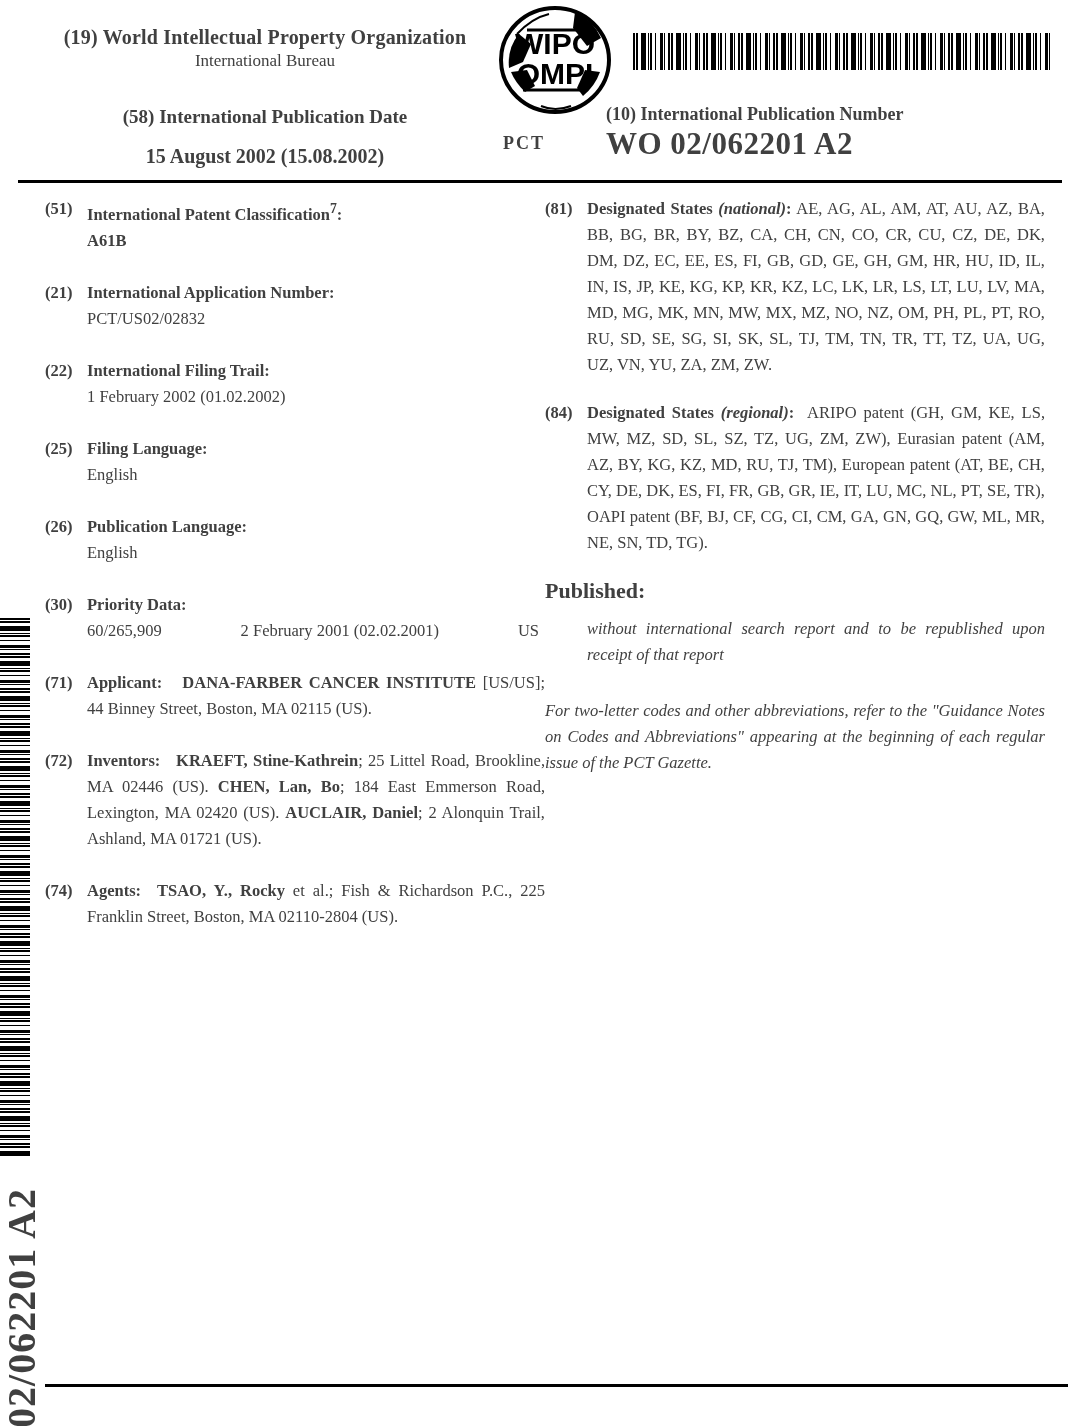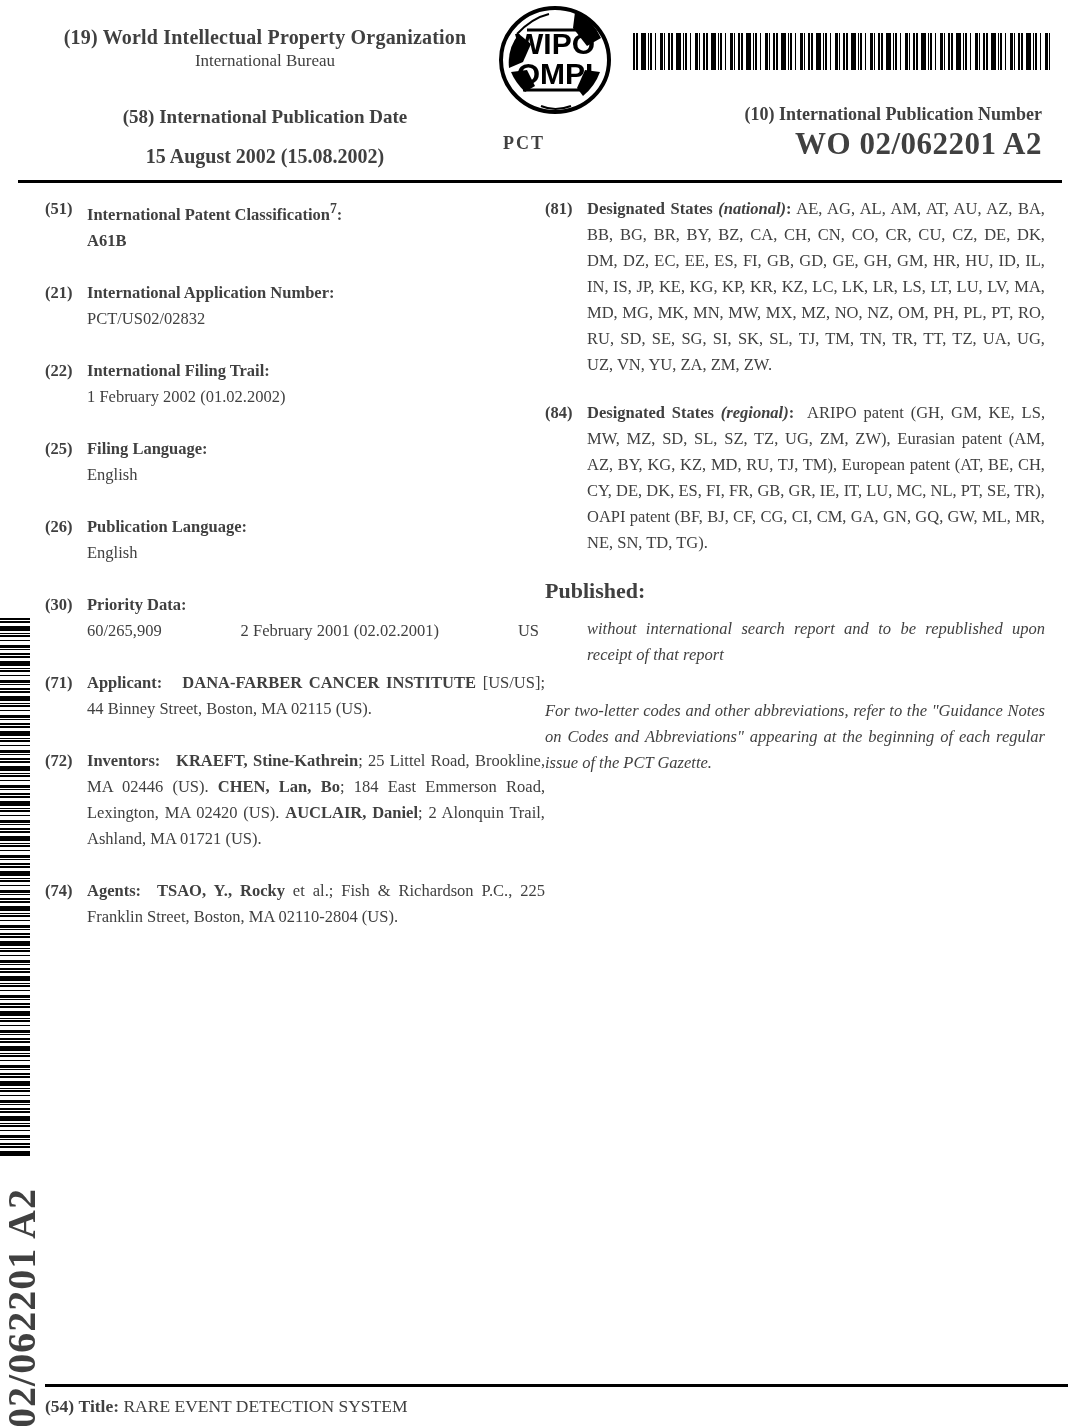--- a/index.html
+++ b/index.html
@@ -26,21 +26,21 @@
   .pct{position:absolute;left:503px;top:133px;font-size:18px;font-weight:bold;letter-spacing:2px;}
   .logo{position:absolute;left:497px;top:4px;}
   .barcode-top{
     position:absolute;left:633px;top:33px;width:419px;height:37px;
     background:repeating-linear-gradient(to right,
       #000 0 2px,#fff 2px 3px,#000 3px 5px,#fff 5px 8px,
       #000 8px 13px,#fff 13px 15px,#000 15px 16px,#fff 16px 17px,
       #000 17px 19px,#fff 19px 22px,#000 22px 23px,#fff 23px 27px,
       #000 27px 30px,#fff 30px 31px,#000 31px 32px,#fff 32px 35px);
   }
-  .pubnum-block{position:absolute;left:640px;top:104px;width:402px;text-align:right;}
+  .pubnum-block{position:absolute;left:606px;top:104px;width:402px;text-align:left;}
   .pubnum-label{font-size:18px;font-weight:bold;}
   .pubnum-value{font-size:31px;font-weight:bold;margin-top:1px;letter-spacing:.5px;}
   .rule-top{position:absolute;left:18px;top:180px;width:1044px;height:3px;background:#000;}
 
   
   .body-cols{position:absolute;left:45px;top:196px;width:1023px;display:flex;font-size:16.5px;line-height:26px;}
   .col{width:500px;}
   .field{display:flex;margin-bottom:26px;}
   .fnum{flex:0 0 42px;font-weight:bold;}
   .fbody{flex:1;min-width:0;text-align:justify;}
@@ -218,24 +218,19 @@
         <div class="pub-label">Published:</div>
         <div class="pub-note">without international search report and to be republished upon receipt of that report</div>
       </div>
 
       <div class="gazette-note">For two-letter codes and other abbreviations, refer to the "Guidance Notes on Codes and Abbreviations" appearing at the beginning of each regular issue of the PCT Gazette.</div>
 
     </div>
   </div>
 
   <div class="rule-bottom"></div>
-  <div class="title-line">
-    <span class="b">(54)</span>
-    <span class="b">Title:</span>
-    <span>RARE EVENT DETECTION SYSTEM</span>
-  </div>
 
   <div class="barcode-left"></div>
   <div class="side-pubnum">
     <span>WO 02/062201  A2</span>
   </div>
 
 </div>
 
 </body></html>

